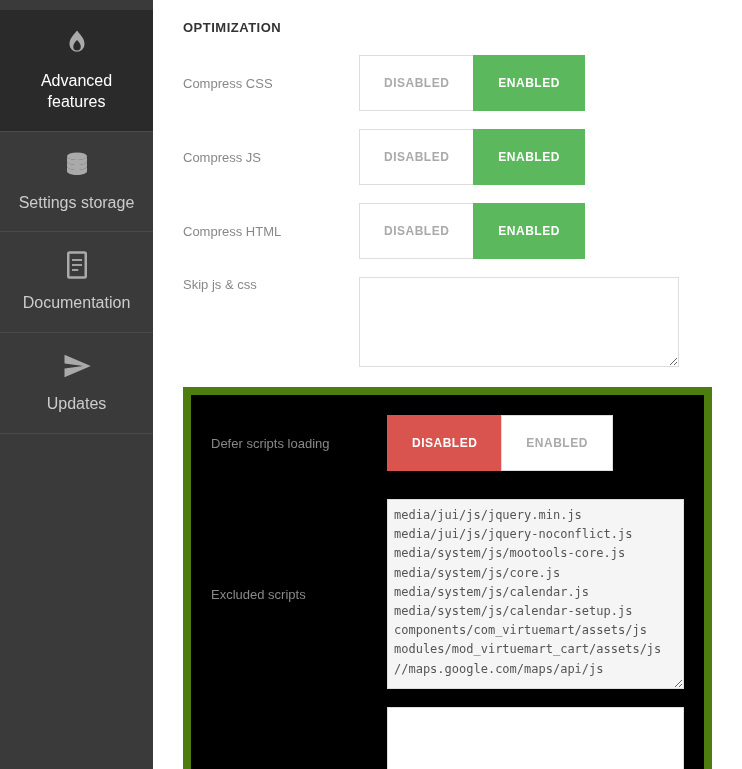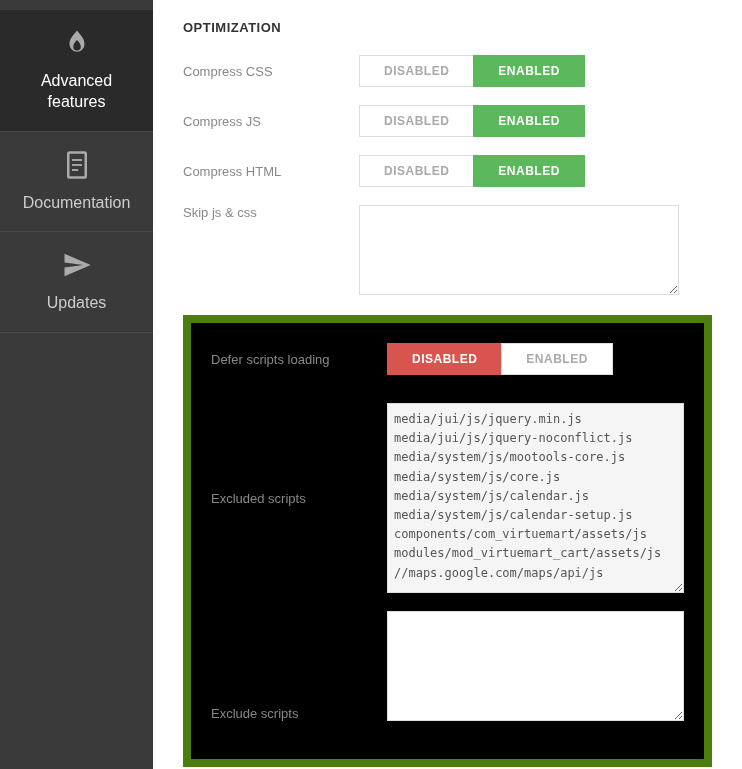--- a/index.html
+++ b/index.html
@@ -72,21 +72,21 @@
       min-width: 160px;
       font-size: 13px;
       color: #888;
     }
 
     .toggle-group {
       display: flex;
     }
 
     .toggle-btn {
-      padding: 8px 24px;
+      padding: 20px 24px;
       font-size: 12px;
       font-weight: bold;
       cursor: pointer;
       border: 1px solid #ddd;
       letter-spacing: 0.5px;
     }
 
     .toggle-btn.disabled-btn {
       background: #fff;
       color: #aaa;
@@ -166,20 +166,31 @@
 
   <div class="sidebar-item active">
     <span class="icon">
       <svg class="svg-icon" viewBox="0 0 24 24" fill="#e87" xmlns="http://www.w3.org/2000/svg">
         <path d="M12 2C8 7 6 9 6 13a6 6 0 0012 0c0-4-2-6-6-11zm0 16a3 3 0 01-3-3c0-2 1-3.5 3-5.5 2 2 3 3.5 3 5.5a3 3 0 01-3 3z"></path>
       </svg>
     </span>
     <span class="label" style="color:#fff;">Advanced features</span>
   </div>
 
+  <div class="sidebar-item">
+    <span class="icon">
+      <svg class="svg-icon" viewBox="0 0 24 24" xmlns="http://www.w3.org/2000/svg">
+        <ellipse cx="12" cy="5" rx="8" ry="3" fill="#aaa"></ellipse>
+        <path d="M4 5v4c0 1.66 3.58 3 8 3s8-1.34 8-3V5c0 1.66-3.58 3-8 3S4 6.66 4 5z" fill="#aaa"></path>
+        <path d="M4 9v4c0 1.66 3.58 3 8 3s8-1.34 8-3V9c0 1.66-3.58 3-8 3S4 10.66 4 9z" fill="#aaa"></path>
+        <path d="M4 13v4c0 1.66 3.58 3 8 3s8-1.34 8-3v-4c0 1.66-3.58 3-8 3S4 14.66 4 13z" fill="#aaa"></path>
+      </svg>
+    </span>
+    <span class="label">Settings storage</span>
+  </div>
 
   <div class="sidebar-item">
     <span class="icon">
       <svg class="svg-icon" viewBox="0 0 24 24" xmlns="http://www.w3.org/2000/svg">
         <rect x="5" y="2" width="14" height="20" rx="1" fill="none" stroke="#aaa" stroke-width="2"></rect>
         <line x1="8" y1="8" x2="16" y2="8" stroke="#aaa" stroke-width="1.5"></line>
         <line x1="8" y1="12" x2="16" y2="12" stroke="#aaa" stroke-width="1.5"></line>
         <line x1="8" y1="16" x2="13" y2="16" stroke="#aaa" stroke-width="1.5"></line>
       </svg>
     </span>

